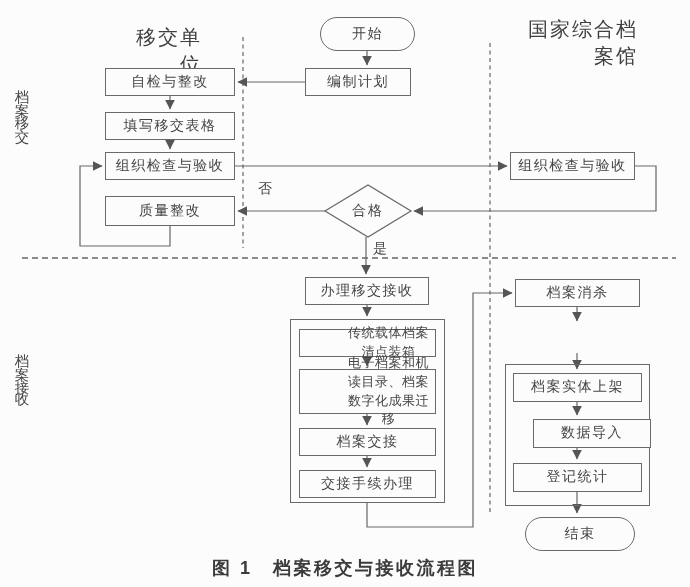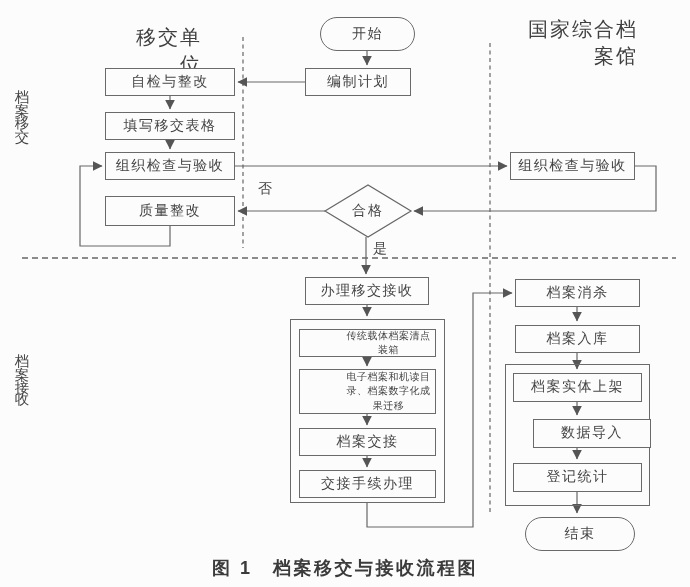--- a/index.html
+++ b/index.html
@@ -16,21 +16,21 @@
     background:#fcfcfc;
     display:flex;align-items:center;justify-content:center;
     font-size:14px;letter-spacing:1.5px;color:#454545;
     box-sizing:border-box;text-align:center;line-height:1.45;
   }
   .container{
     position:absolute;border:1px solid #6a6a6a;background:transparent;
     box-sizing:border-box;
   }
   .oval{border-radius:17px;}
-  .small-text{font-size:10px;letter-spacing:0.5px;padding-left:42px;}
+  .small-text{font-size:13px;letter-spacing:0.5px;padding-left:42px;}
   .lane-label{
     position:absolute;font-size:20px;letter-spacing:2px;color:#404040;
     text-align:right;
   }
   .vlabel{
     position:absolute;writing-mode:vertical-rl;text-orientation:upright;
     font-size:14.5px;letter-spacing:13px;color:#454545;
   }
   .edge-label{
     position:absolute;font-size:14px;color:#454545;
@@ -104,21 +104,20 @@
   <div class="edge-label" style="left:373px;top:240px;">是</div>
 
   <div class="box" style="left:305px;top:277px;width:124px;height:28px;">办理移交接收</div>
   <div class="container" style="left:290px;top:319px;width:155px;height:184px;"></div>
   <div class="box small-text" style="left:299px;top:329px;width:137px;height:28px;">传统载体档案清点装箱</div>
   <div class="box small-text" style="left:299px;top:369px;width:137px;height:45px;">电子档案和机读目录、档案数字化成果迁移</div>
   <div class="box" style="left:299px;top:428px;width:137px;height:28px;">档案交接</div>
   <div class="box" style="left:299px;top:470px;width:137px;height:28px;">交接手续办理</div>
 
   <div class="box" style="left:515px;top:279px;width:125px;height:28px;">档案消杀</div>
-  <div class="box" style="left:515px;top:325px;width:125px;height:28px;">档案入库</div>
   <div class="container" style="left:505px;top:364px;width:145px;height:142px;"></div>
   <div class="box" style="left:513px;top:373px;width:129px;height:29px;">档案实体上架</div>
   <div class="box" style="left:533px;top:419px;width:118px;height:29px;">数据导入</div>
   <div class="box" style="left:513px;top:463px;width:129px;height:29px;">登记统计</div>
   <div class="box oval" style="left:525px;top:517px;width:110px;height:34px;">结束</div>
 
   <div class="caption">图 1　档案移交与接收流程图</div>
 
 </div>
 

